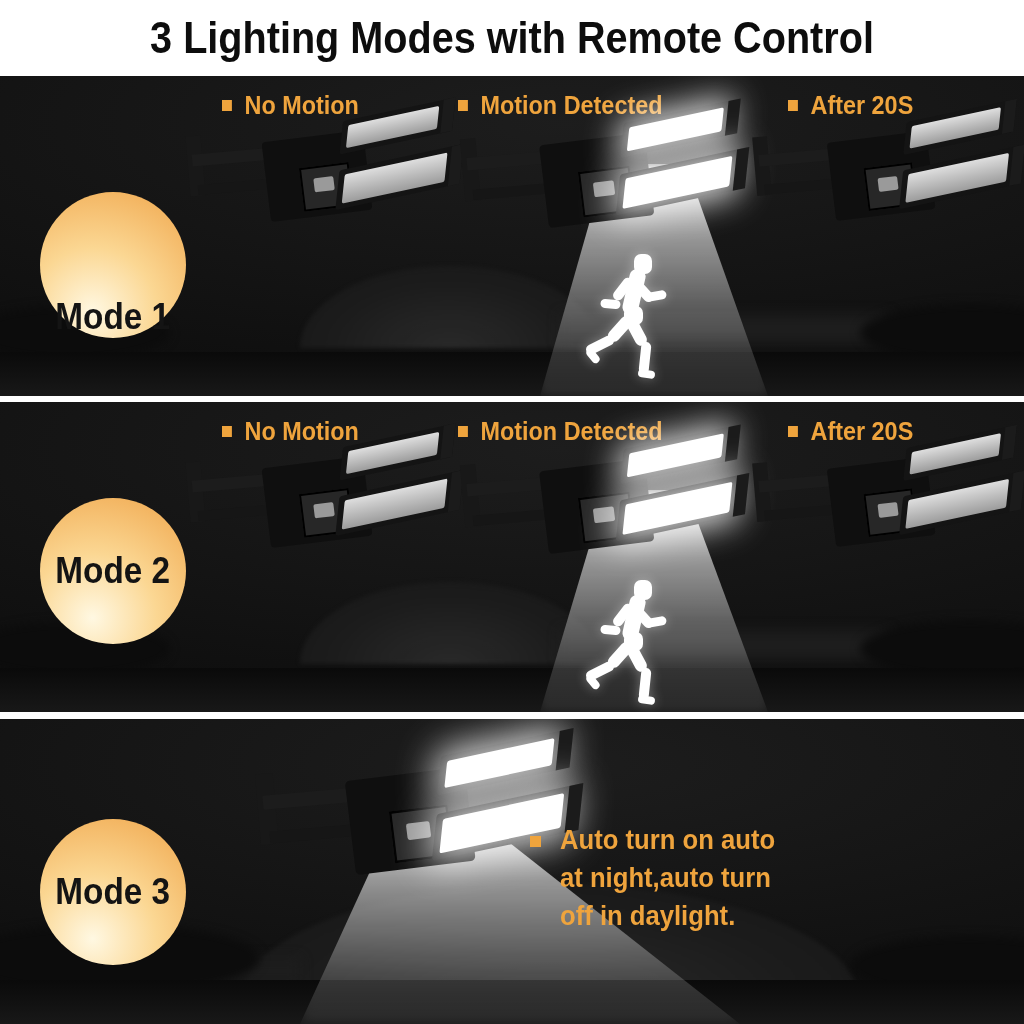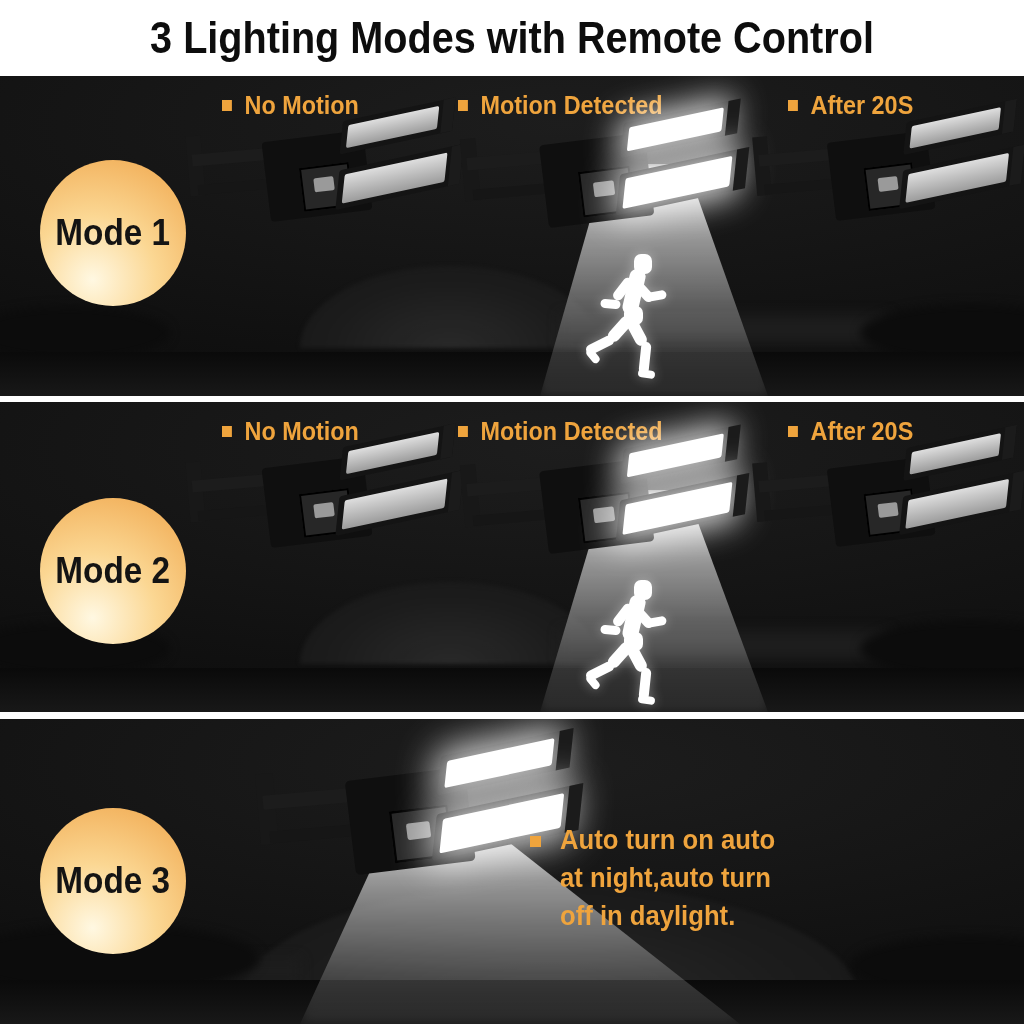--- a/index.html
+++ b/index.html
@@ -38,21 +38,21 @@
           transform:scaleX(.9);transform-origin:left center;white-space:nowrap;}
   .slabel .sq{width:11px;height:11px;background:#efa43d;margin-right:14px;flex:0 0 auto;}
   .L1{left:222px;} .L2{left:458px;} .L3{left:788px;}
 
   
   .badge{position:absolute;left:40px;width:146px;height:146px;border-radius:50%;
          background:radial-gradient(circle at 36% 82%, #fff8e2 0%, #fbd793 42%, #efa449 100%);
          display:flex;align-items:center;justify-content:center;
          font-weight:bold;font-size:37px;color:#141414;}
   .badge span{transform:scaleX(.9);}
-  #p1 .badge{top:84px;} #p2 .badge{top:96px;text-align:right;} #p3 .badge{top:89px;}
+  #p1 .badge{top:116px;align-items:flex-end;} #p2 .badge{top:96px;text-align:right;} #p3 .badge{top:100px;}
 
   
   .lamp{position:absolute;width:272px;height:120px;}
   .lamp i{position:absolute;display:block;}
   .armcap{left:0;top:26px;width:15px;height:60px;background:#181818;transform:rotate(-5deg);}
   .arm{left:4px;top:40px;width:106px;height:12px;background:#1c1c1c;transform:rotate(-5deg);}
   .arm2{left:10px;top:72px;width:72px;height:10px;background:#161616;transform:rotate(-5deg);}
   .hinge{left:138px;top:32px;width:24px;height:28px;background:#1f1f1f;transform:rotate(-10deg);}
   .lbody{left:78px;top:26px;width:102px;height:80px;background:#0f0f0f;border-radius:4px;transform:rotate(-7deg);}
   .sensor{left:34px;top:30px;width:46px;height:40px;background:#272727;border:2px solid #000;}

